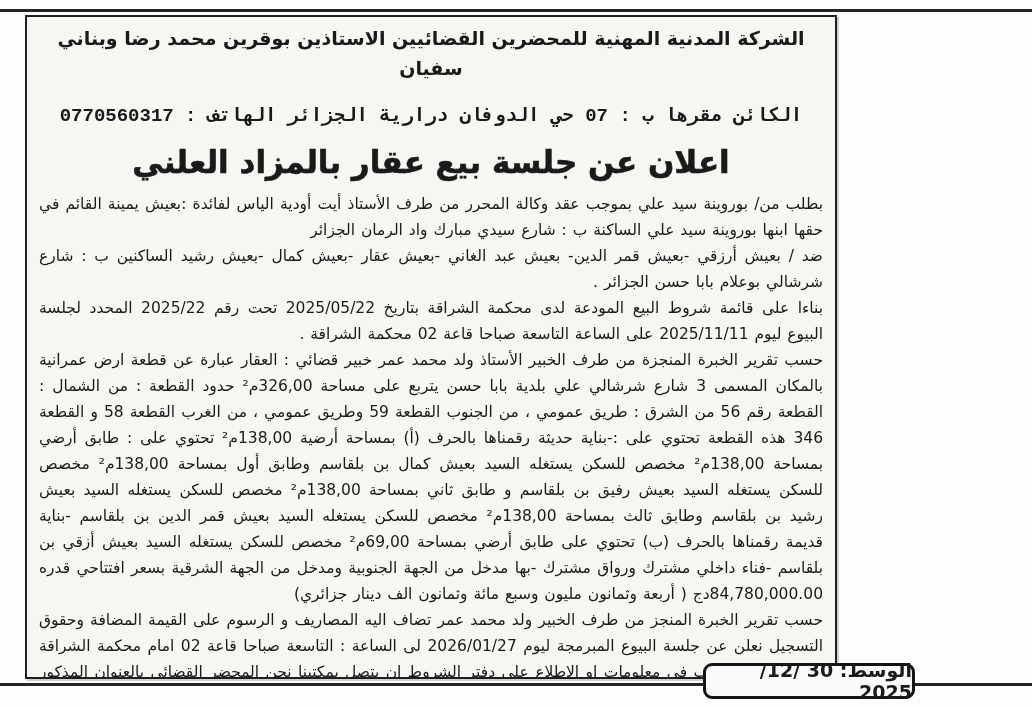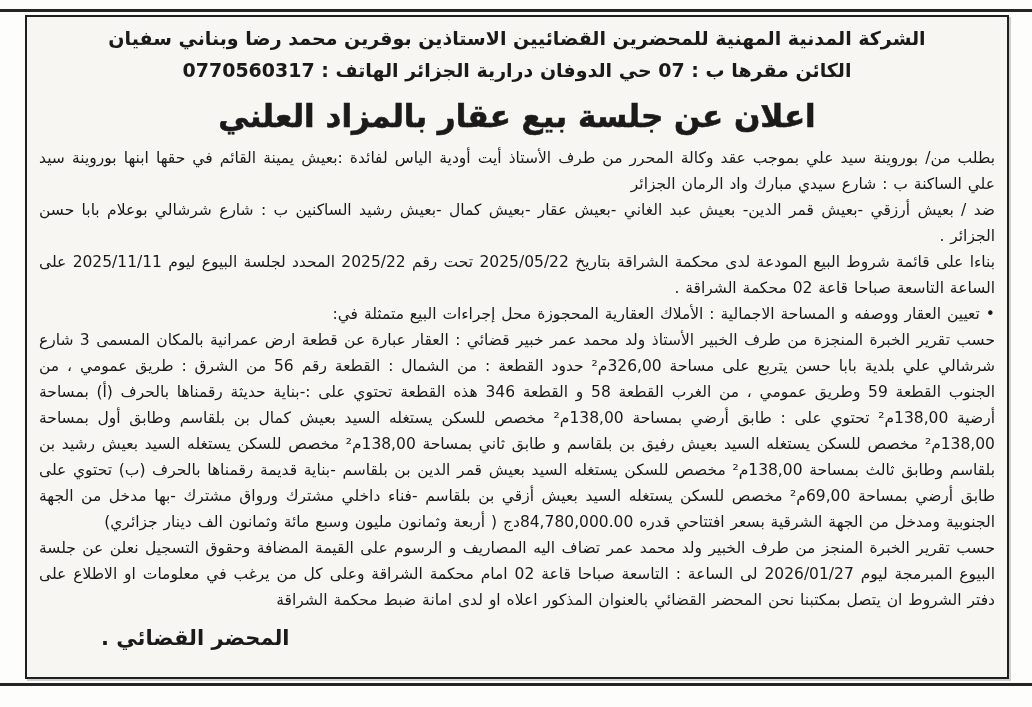--- a/index.html
+++ b/index.html
@@ -32,39 +32,39 @@
     top: 683px;
     width: 100%;
     height: 3px;
     background: #242424;
     z-index: 1;
   }
   .frame {
     position: absolute;
     left: 25px;
     top: 15px;
-    width: 984px;
+    width: 812px;
     height: 664px;
     box-sizing: border-box;
     border: 2px solid #1f1f1f;
     background: #f7f6f3;
     box-shadow: 2px 2px 0 rgba(0,0,0,0.18);
     padding: 6px 12px 0 12px;
     direction: rtl;
     overflow: hidden;
   }
   .office-name,
   .office-address {
     text-align: center;
     font-weight: bold;
     font-size: 19px;
     line-height: 30px;
     letter-spacing: 0;
   }
-  .office-address { margin-top: 2px; }
+  .office-address { margin-top: 18px; font-family: Liberation Mono, monospace; }
   .notice-title {
     margin: 11px 0 9px 0;
     text-align: center;
     font-size: 31px;
     font-weight: 900;
     line-height: 40px;
     -webkit-text-stroke: 0.6px #1a1a1a;
   }
   .body-text {
     font-size: 15.5px;
@@ -111,25 +111,27 @@
     <div class="office-name">الشركة المدنية المهنية للمحضرين القضائيين الاستاذين بوقرين محمد رضا وبناني سفيان</div>
 
     <div class="office-address">الكائن مقرها ب : 07 حي الدوفان درارية الجزائر الهاتف : 0770560317</div>
 
     <div class="notice-title">اعلان عن جلسة بيع عقار بالمزاد العلني</div>
 
     <div class="body-text">
       <p>بطلب من/ بوروينة سيد علي بموجب عقد وكالة المحرر من طرف الأستاذ أيت أودية الياس لفائدة :بعيش يمينة القائم في حقها ابنها بوروينة سيد علي الساكنة ب : شارع سيدي مبارك واد الرمان الجزائر</p>
       <p>ضد / بعيش أرزقي -بعيش قمر الدين- بعيش عبد الغاني -بعيش عقار -بعيش كمال -بعيش رشيد الساكنين ب : شارع شرشالي بوعلام بابا حسن الجزائر .</p>
       <p>بناءا على قائمة شروط البيع المودعة لدى محكمة الشراقة بتاريخ 2025/05/22 تحت رقم 2025/22 المحدد لجلسة البيوع ليوم 2025/11/11 على الساعة التاسعة صباحا قاعة 02 محكمة الشراقة .</p>
-      <p>• تعيين العقار ووصفه و المساحة الاجمالية : الأملاك العقارية المحجوزة محل إجراءات البيع متمثلة في:</p>
       <p>حسب تقرير الخبرة المنجزة من طرف الخبير الأستاذ ولد محمد عمر خبير قضائي : العقار عبارة عن قطعة ارض عمرانية بالمكان المسمى 3 شارع شرشالي علي بلدية بابا حسن يتربع على مساحة 326,00م² حدود القطعة : من الشمال : القطعة رقم 56 من الشرق : طريق عمومي ، من الجنوب القطعة 59 وطريق عمومي ، من الغرب القطعة 58 و القطعة 346 هذه القطعة تحتوي على :-بناية حديثة رقمناها بالحرف (أ) بمساحة أرضية 138,00م² تحتوي على : طابق أرضي بمساحة 138,00م² مخصص للسكن يستغله السيد بعيش كمال بن بلقاسم وطابق أول بمساحة 138,00م² مخصص للسكن يستغله السيد بعيش رفيق بن بلقاسم و طابق ثاني بمساحة 138,00م² مخصص للسكن يستغله السيد بعيش رشيد بن بلقاسم وطابق ثالث بمساحة 138,00م² مخصص للسكن يستغله السيد بعيش قمر الدين بن بلقاسم -بناية قديمة رقمناها بالحرف (ب) تحتوي على طابق أرضي بمساحة 69,00م² مخصص للسكن يستغله السيد بعيش أزقي بن بلقاسم -فناء داخلي مشترك ورواق مشترك -بها مدخل من الجهة الجنوبية ومدخل من الجهة الشرقية بسعر افتتاحي قدره 84,780,000.00دج ( أربعة وثمانون مليون وسبع مائة وثمانون الف دينار جزائري)</p>
       <p>حسب تقرير الخبرة المنجز من طرف الخبير ولد محمد عمر تضاف اليه المصاريف و الرسوم على القيمة المضافة وحقوق التسجيل نعلن عن جلسة البيوع المبرمجة ليوم 2026/01/27 لى الساعة : التاسعة صباحا قاعة 02 امام محكمة الشراقة وعلى كل من يرغب في معلومات او الاطلاع على دفتر الشروط ان يتصل بمكتبنا نحن المحضر القضائي بالعنوان المذكور اعلاه او لدى امانة ضبط محكمة الشراقة</p>
     </div>
 
     <div class="signature">المحضر القضائي .</div>
 
   </div>
 
   <div class="bottom-rule"></div>
 
+  <div class="stamp">
+    <span>الوسط: 30 /12/ 2025</span>
+  </div>
 
 </div>
 
 </body></html>

